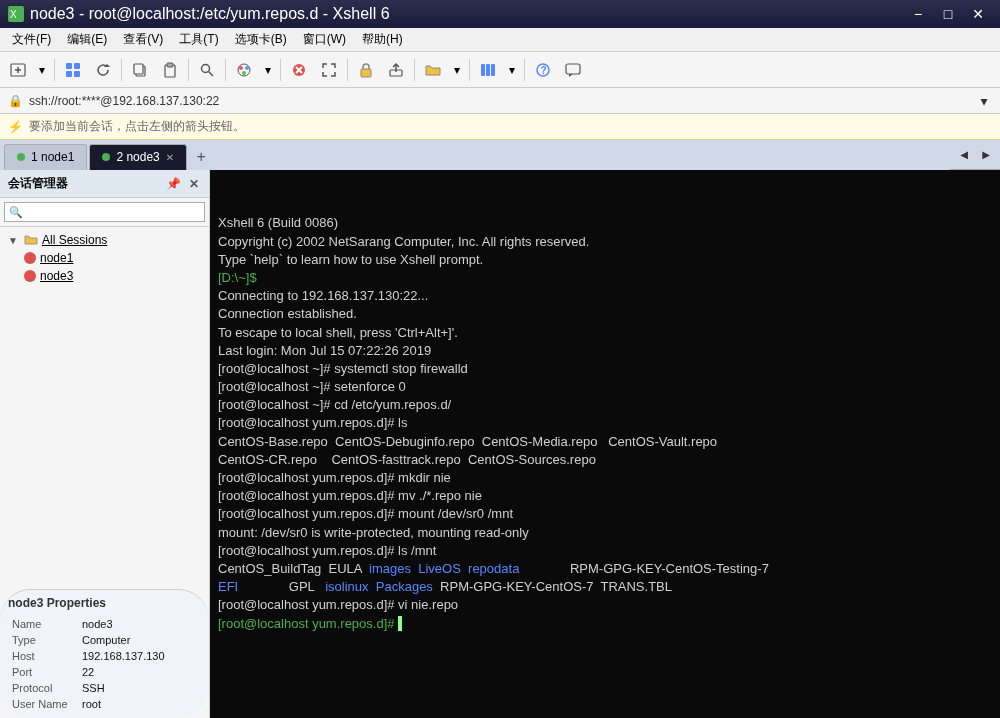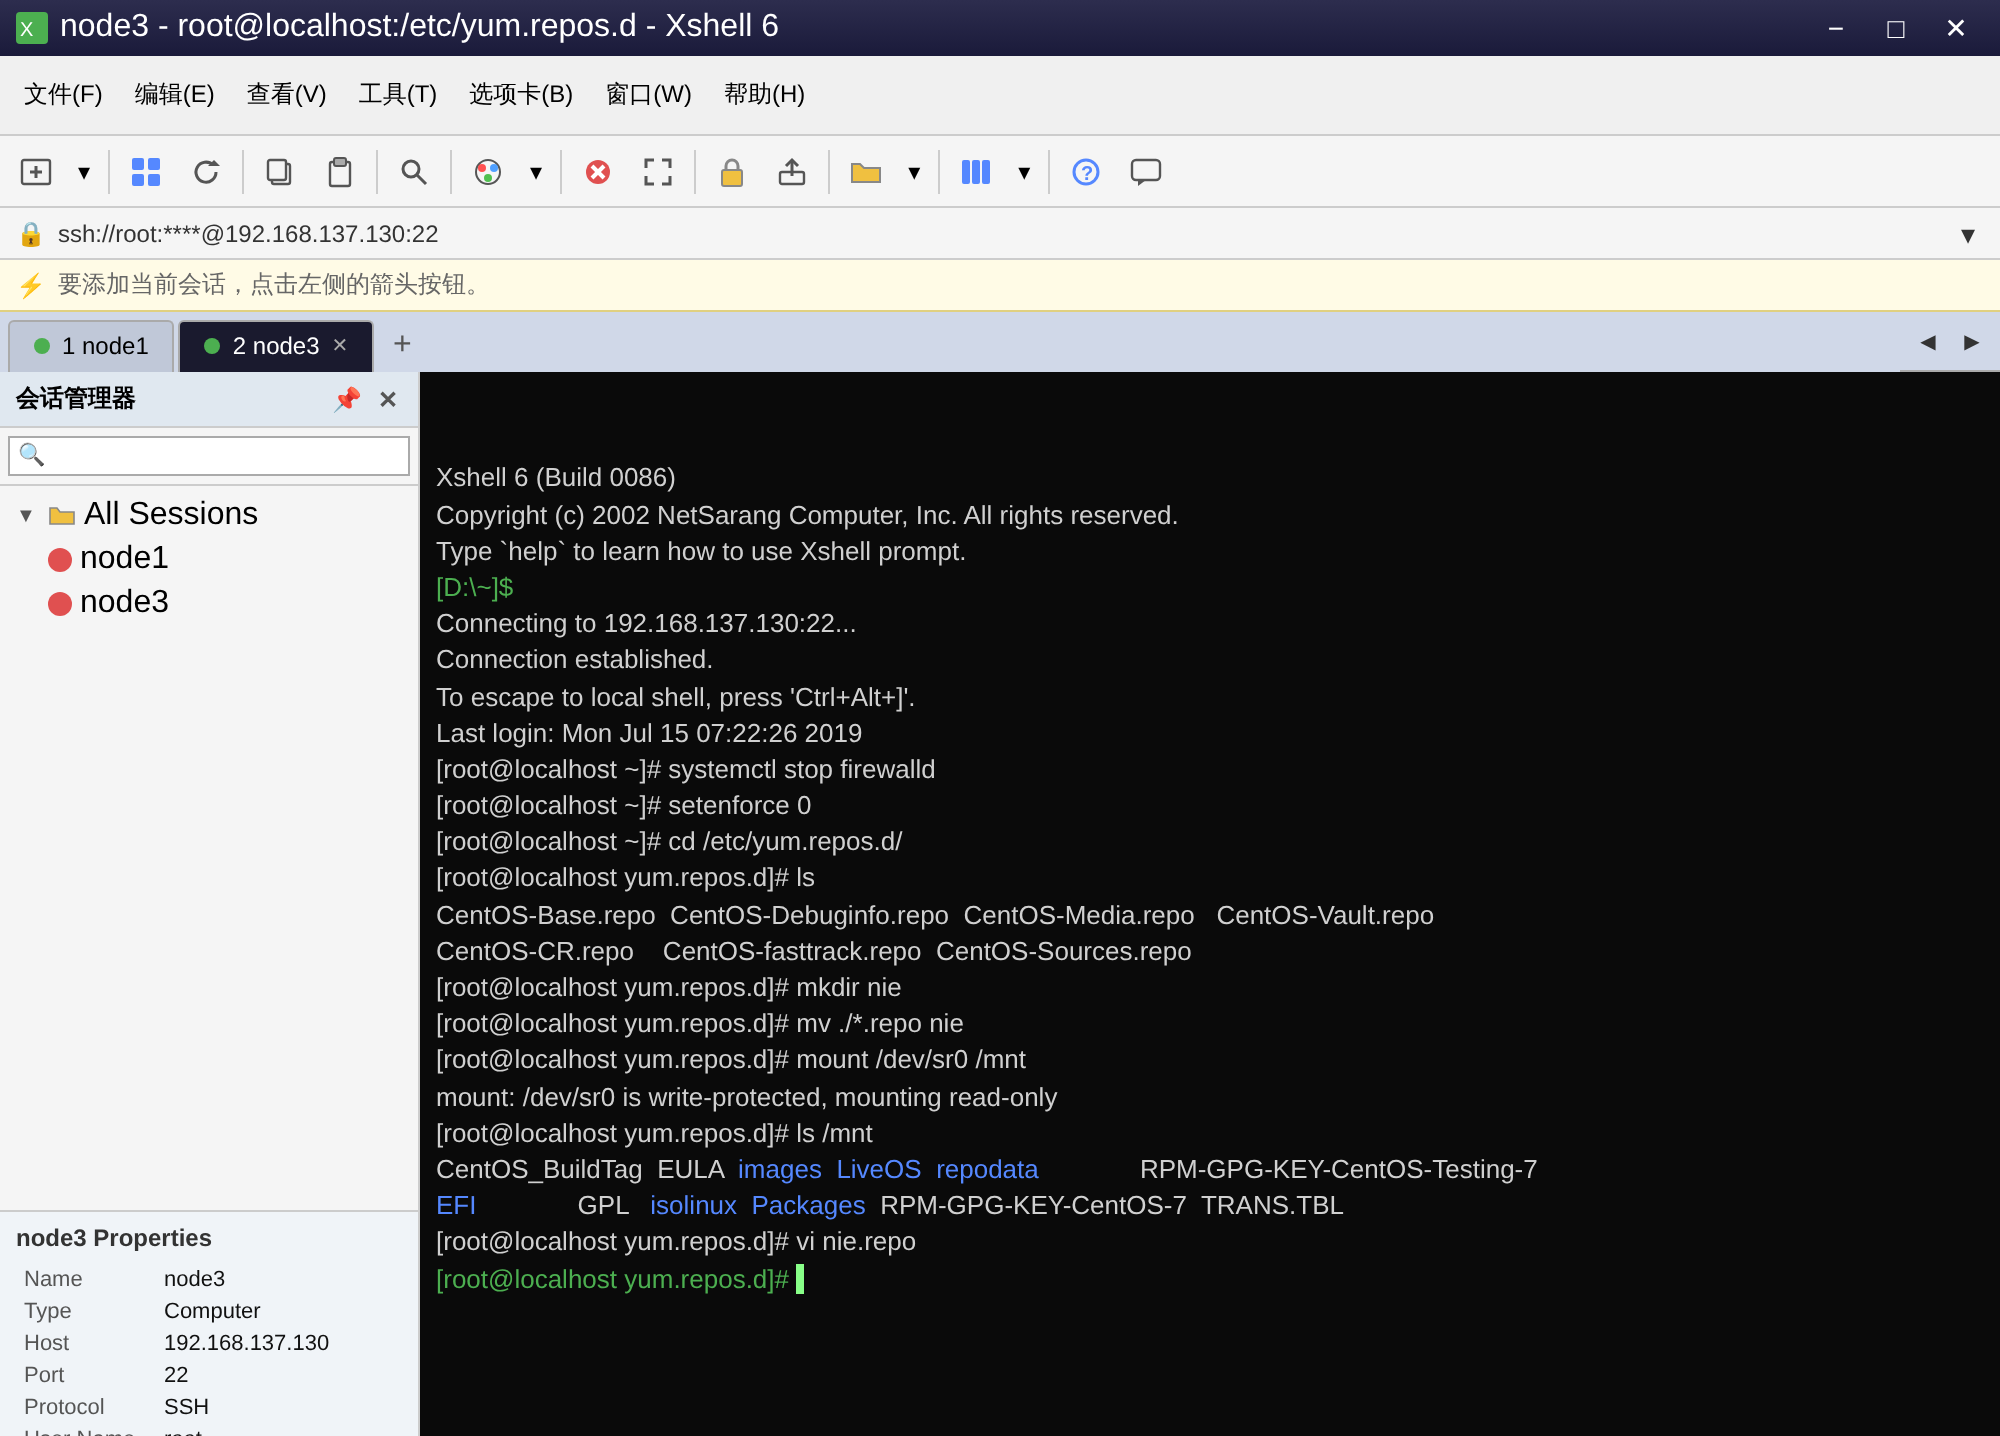--- a/index.html
+++ b/index.html
@@ -23,21 +23,21 @@
     .title-bar-controls { display: flex; gap: 2px; }
     .title-bar-btn {
       width: 28px; height: 22px; background: transparent; border: none;
       color: white; cursor: pointer; font-size: 14px; display: flex;
       align-items: center; justify-content: center;
     }
 
     
     .menu-bar {
       background: #f0f0f0;
-      height: 40px;
+      height: 24px;
       display: flex;
       align-items: center;
       padding: 0 4px;
       border-bottom: 1px solid #ccc;
       font-size: 12px;
     }
     .menu-item {
       padding: 2px 8px;
       cursor: pointer;
       height: 100%;
@@ -143,29 +143,30 @@
       gap: 4px;
       justify-content: center;
     }
     .session-header-title { flex: 1; }
     .session-header-btn { cursor: pointer; color: #555; font-size: 12px; padding: 2px; }
     .session-search { padding: 4px; border-bottom: 1px solid #ccc; }
     .session-search input { width: 100%; height: 20px; border: 1px solid #aaa; padding: 0 4px; font-size: 11px; }
     .session-tree { flex: 1; overflow-y: auto; padding: 4px; }
     .tree-item { display: flex; align-items: center; gap: 4px; padding: 2px 4px; cursor: pointer; border-radius: 2px; }
     .tree-expand { width: 12px; font-size: 10px; color: #555; }
-    .tree-label { font-size: 16px; }
+    .tree-label { font-size: 12px; text-decoration: underline; }
     .tree-children { padding-left: 16px; }
     .node-dot { width: 12px; height: 12px; border-radius: 50%; background: #e05050; display: inline-block; }
 
     
     .properties-panel {
       background: #f0f4f8;
       border-top: 1px solid #ccc;
       padding: 6px 8px;
+      border-radius: 31px;
     }
     .prop-title { font-size: 12px; font-weight: bold; margin-bottom: 6px; color: #333; }
     .prop-table { width: 100%; border-collapse: collapse; font-size: 11px; }
     .prop-table td { padding: 2px 4px; vertical-align: top; }
     .prop-table td:first-child { color: #555; width: 70px; }
     .prop-table td:last-child { color: #111; }
 
     
     .terminal-area {
       flex: 1;

